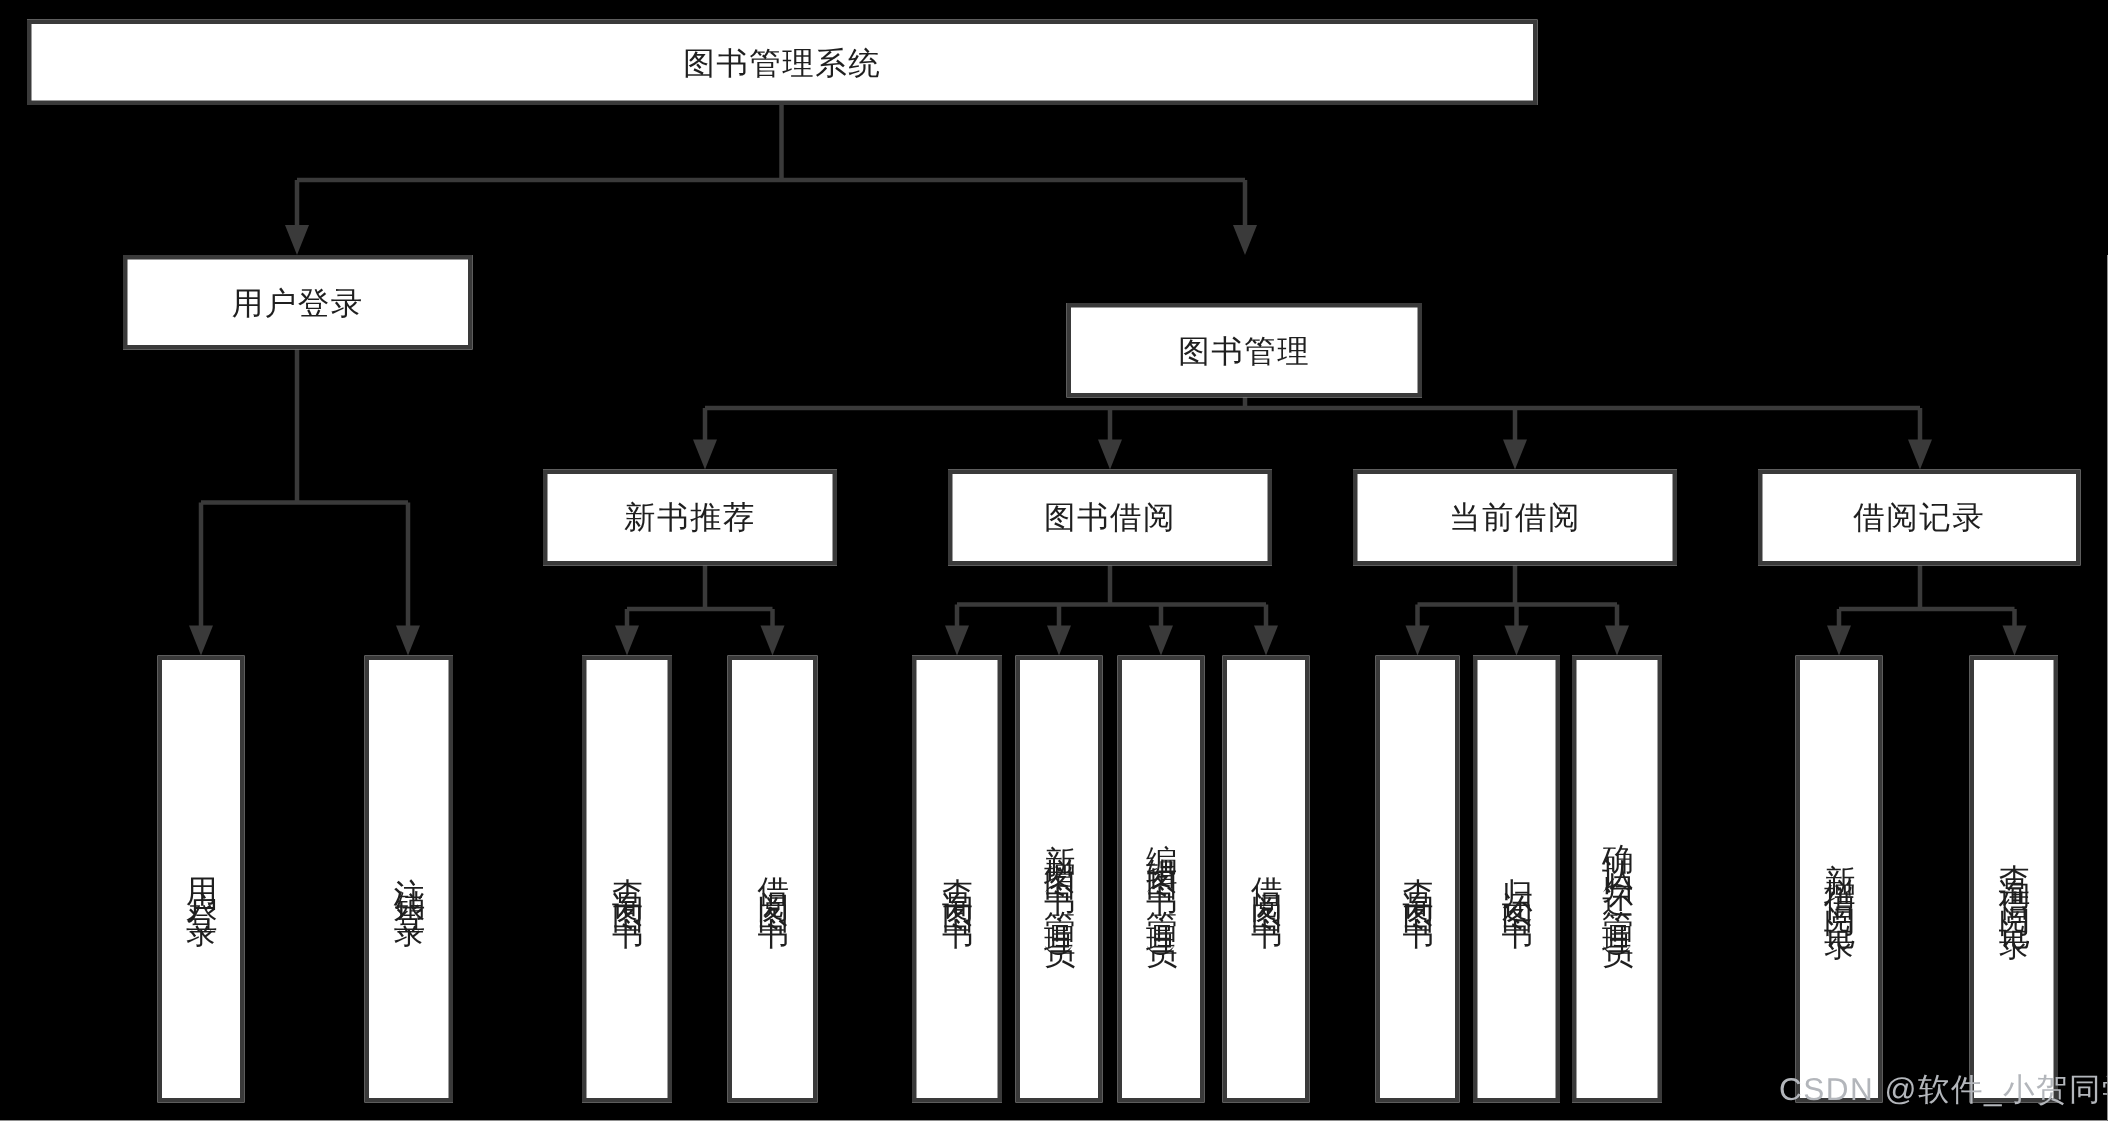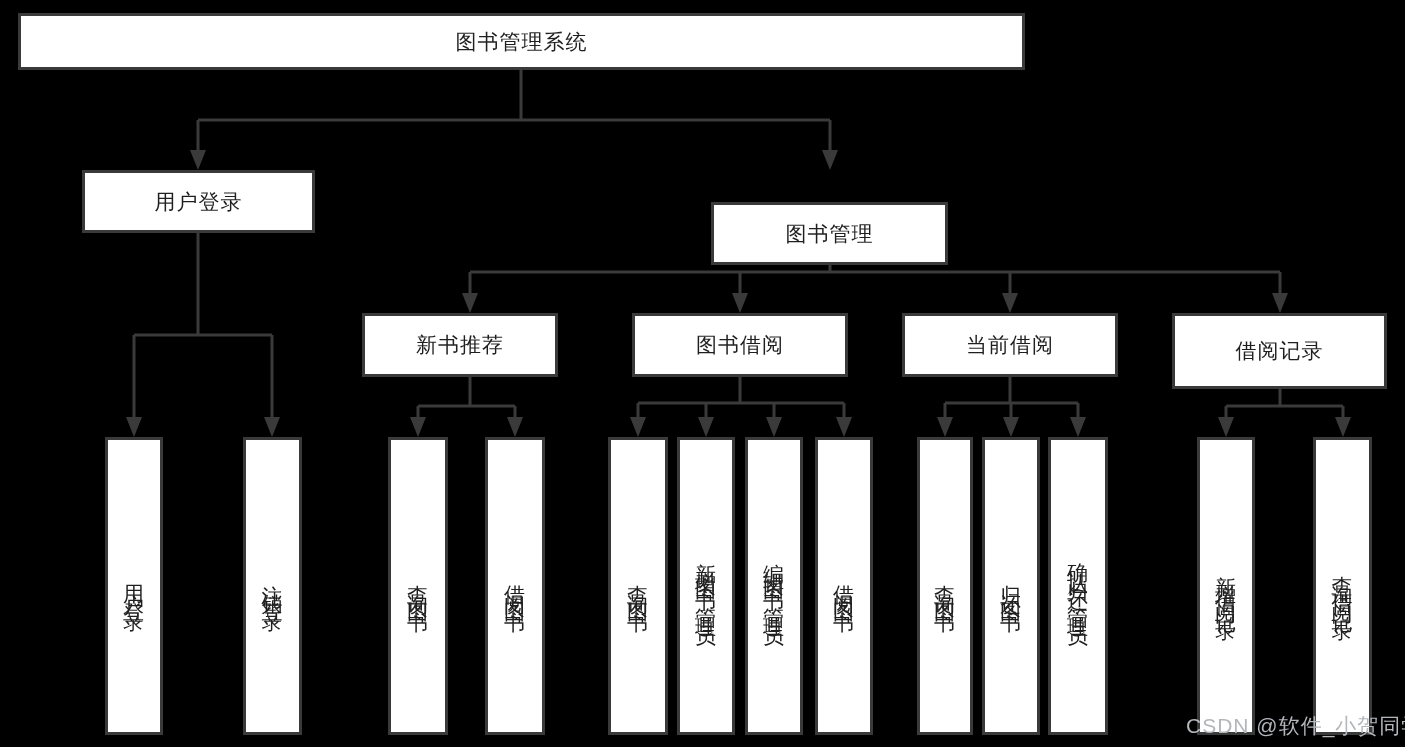--- a/index.html
+++ b/index.html
@@ -130,21 +130,21 @@
 
   <div class="box" style="left:362px; top:313px; width:196px; height:64px;">
     <span>新书推荐</span>
   </div>
   <div class="box" style="left:632px; top:313px; width:216px; height:64px;">
     <span>图书借阅</span>
   </div>
   <div class="box" style="left:902px; top:313px; width:216px; height:64px;">
     <span>当前借阅</span>
   </div>
-  <div class="box" style="left:1172px; top:313px; width:215px; height:76px;">
+  <div class="box" style="left:1172px; top:313px; width:215px; height:64px;">
     <span>借阅记录</span>
   </div>
 
   <div class="vbox" style="left:105px; top:437px; width:58px; height:298px;">
     <span class="vtext">用户登录</span>
   </div>
   <div class="vbox" style="left:243px; top:437px; width:59px; height:298px;">
     <span class="vtext">注销登录</span>
   </div>
 

